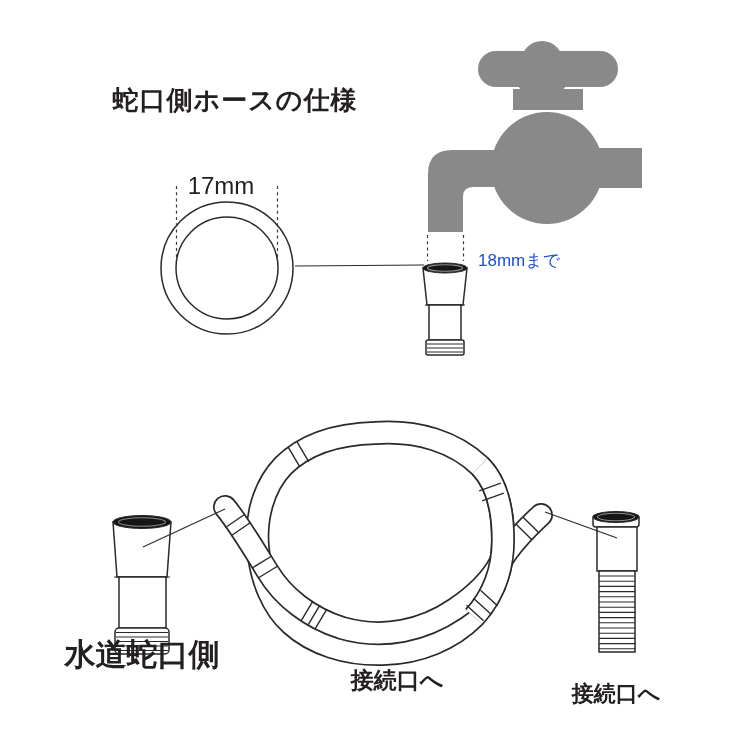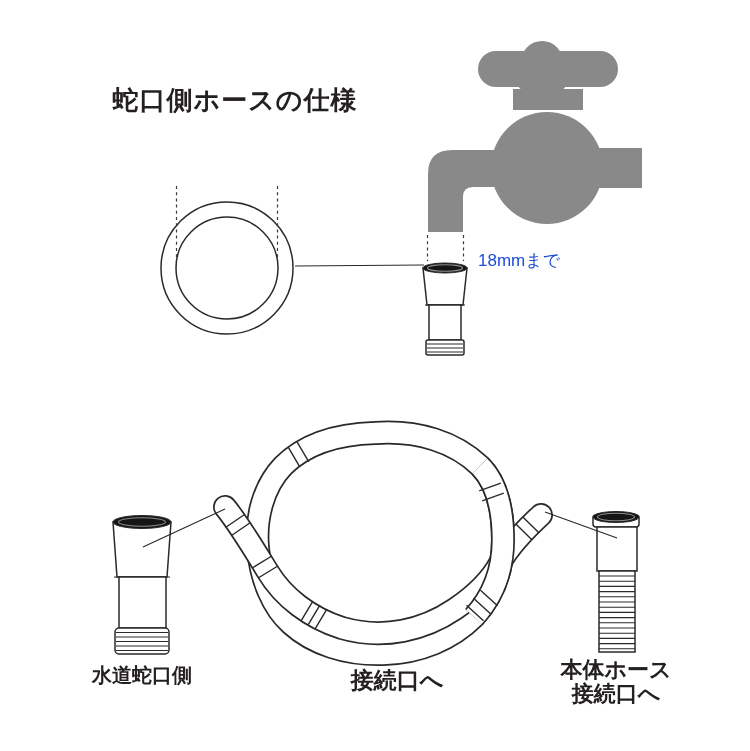--- a/index.html
+++ b/index.html
@@ -12,21 +12,21 @@
   html,body{margin:0;padding:0;background:var(--background);}
   #stage{position:relative;width:750px;height:751px;background:var(--background);overflow:hidden;
          font-family:"Liberation Sans","DejaVu Sans",sans-serif;color:var(--text);}
   #art{position:absolute;left:0;top:0;}
   .txt{position:absolute;color:var(--text);white-space:nowrap;}
   .center{text-align:center;}
   .spec-title{left:60px;top:83px;width:350px;font-size:26px;font-weight:bold;letter-spacing:1px;}
   .dim-heading{left:51px;top:120px;width:350px;font-size:30px;font-weight:bold;letter-spacing:1px;}
   .inner-dia{left:121px;top:172px;width:200px;font-size:24px;font-weight:normal;}
   .spout-max{left:478px;top:249px;font-size:17px;font-weight:normal;color:#1d4ed8;}
-  .lbl-left{left:42px;top:662px;width:200px;font-size:20px;font-weight:bold;}
+  .lbl-left{left:42px;top:634px;width:200px;font-size:31px;font-weight:bold;}
   .lbl-mid{left:297px;top:665px;width:200px;font-size:23px;font-weight:bold;}
   .lbl-right{left:516px;top:658px;width:200px;font-size:22px;font-weight:bold;line-height:24px;white-space:normal;}
   
   .gray{fill:var(--faucet-silhouette);stroke:none;}
   .ln{stroke:var(--line-art);stroke-width:1.5;fill:none;}
   .fillw{fill:#fff;stroke:var(--line-art);stroke-width:1.5;}
   .rim{fill:var(--connector-rim);stroke:var(--line-art);stroke-width:1;}
   .rimline{fill:none;stroke:#8d8d8d;stroke-width:1.1;}
   .thin{stroke:var(--line-art);stroke-width:1.1;fill:none;}
   .dash{stroke:#3a3a3a;stroke-width:1.2;stroke-dasharray:3 3.2;fill:none;}
@@ -116,20 +116,21 @@
       <rect class="fillw" x="597" y="527" width="40" height="44"></rect>
       <rect class="fillw" x="599" y="571" width="36" height="81"></rect>
       <path class="thin" d="M599,576 H635 M599,581.2 H635 M599,586.4 H635 M599,591.6 H635 M599,596.8 H635 M599,602 H635 M599,607.2 H635 M599,612.4 H635 M599,617.6 H635 M599,622.8 H635 M599,628 H635 M599,633.2 H635 M599,638.4 H635 M599,643.6 H635 M599,648.8 H635"></path>
     </g>
 
     <line class="pointer" x1="143" y1="547" x2="225" y2="509"></line>
     <line class="pointer" x1="545" y1="512" x2="617" y2="538"></line>
   </svg>
 
   <div class="txt center spec-title">蛇口側ホースの仕様</div>
+  <div class="txt center inner-dia">17mm</div>
   <div class="txt spout-max">18mmまで</div>
   <div class="txt center lbl-left">水道蛇口側</div>
   <div class="txt center lbl-mid">接続口へ</div>
   <div class="txt center lbl-right">
-    <span>本体ホース</span><br>
+    <br>
     <span>接続口へ</span>
   </div>
 </div>
 
 </body></html>

